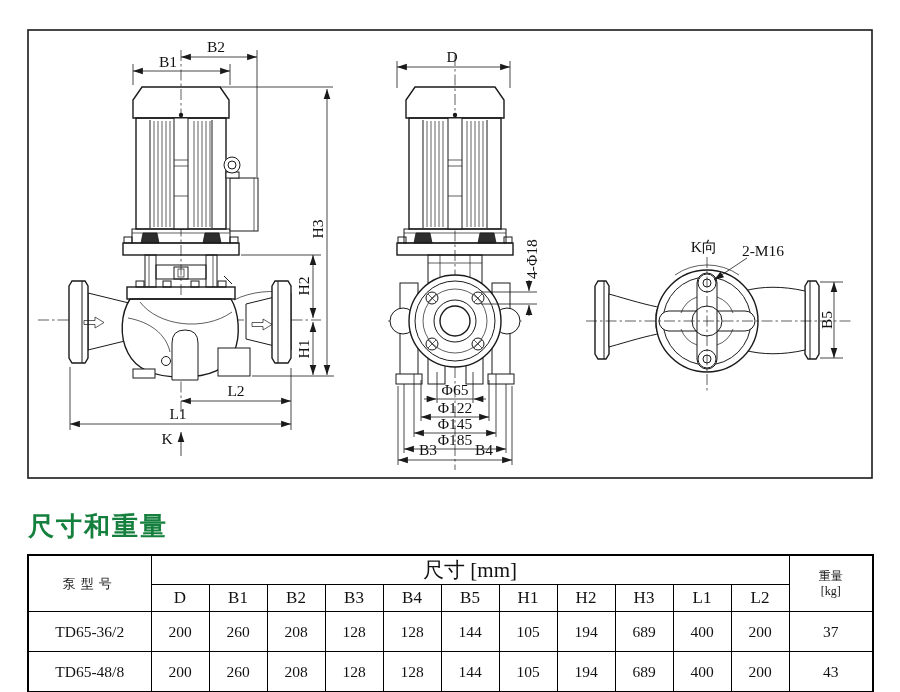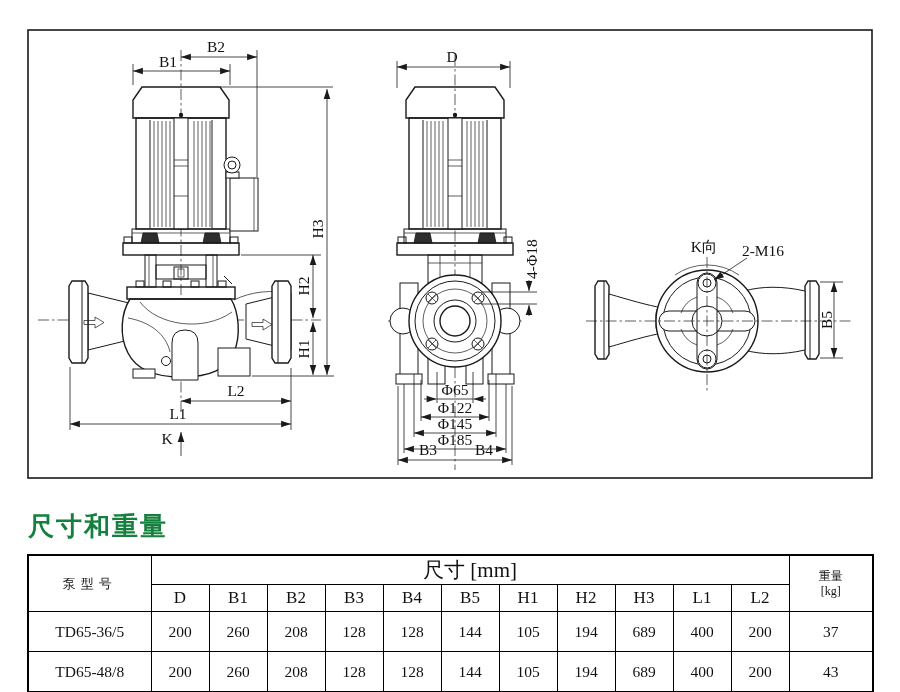--- a/index.html
+++ b/index.html
@@ -321,21 +321,21 @@
     <td class="h-col">B3</td>
     <td class="h-col">B4</td>
     <td class="h-col">B5</td>
     <td class="h-col">H1</td>
     <td class="h-col">H2</td>
     <td class="h-col">H3</td>
     <td class="h-col">L1</td>
     <td class="h-col">L2</td>
   </tr>
   <tr class="data">
-    <td>TD65-36/5</td>
+    <td>TD65-36/2</td>
     <td>200</td>
     <td>260</td>
     <td>208</td>
     <td>128</td>
     <td>128</td>
     <td>144</td>
     <td>105</td>
     <td>194</td>
     <td>689</td>
     <td>400</td>

